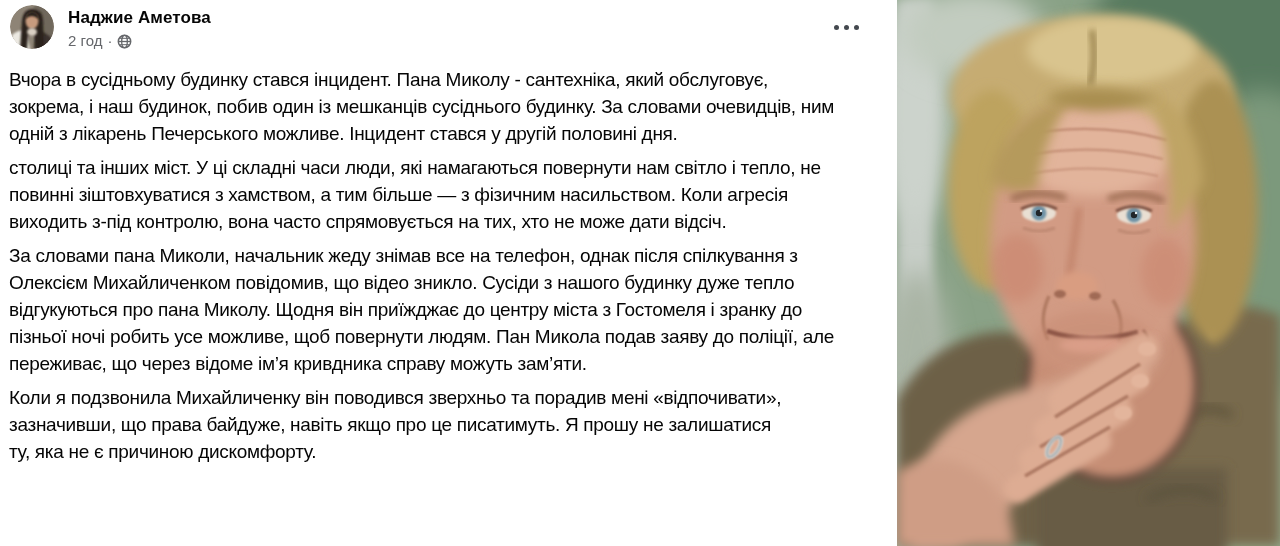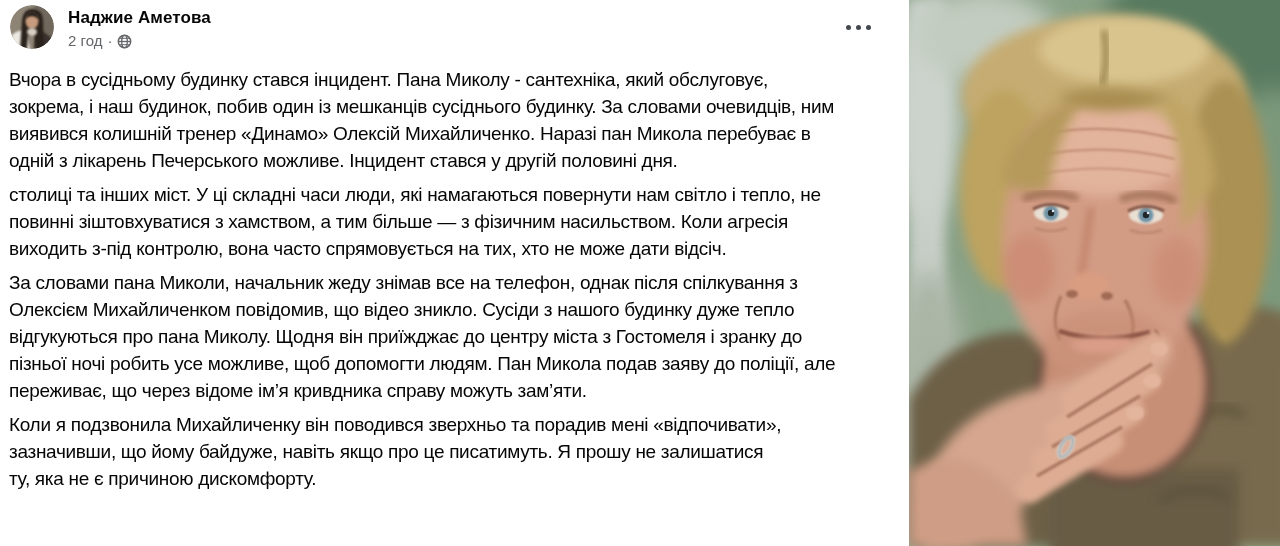--- a/index.html
+++ b/index.html
@@ -6,21 +6,21 @@
   body {
     width: 1280px; height: 546px; overflow: hidden;
     background: #ffffff;
     font-family: "Liberation Sans", "DejaVu Sans", sans-serif;
   }
   .page { display: flex; width: 1280px; height: 546px; }
 
   
   .post-panel {
     position: relative; width: 897px; height: 546px;
-    background: #ffffff; overflow: hidden; flex: 0 0 897px; padding-left: 12px;
+    background: #ffffff; overflow: hidden; flex: 0 0 897px;
   }
   .post-header { position: absolute; top: 5px; left: 10px; right: 0; height: 50px; }
   .avatar {
     position: absolute; top: 0; left: 0; width: 44px; height: 44px;
     border-radius: 50%; overflow: hidden; cursor: pointer;
   }
   .avatar svg { display: block; }
   .author {
     position: absolute; left: 58px; top: 3px;
     font-size: 17px; font-weight: 700; color: #050505; cursor: pointer;
@@ -107,38 +107,37 @@
         <span class="dot"></span>
         <span class="dot"></span>
         <span class="dot"></span>
       </div>
     </div>
 
     <div class="post-body" id="post-body">
         <div class="paragraph">
           <div class="line">Вчора в сусідньому будинку стався інцидент. Пана Миколу - сантехніка, який обслуговує,</div>
           <div class="line">зокрема, і наш будинок, побив один із мешканців сусіднього будинку. За словами очевидців, ним</div>
-          <div class="line">виявився колишній тренер «Динамо» Олексій Михайличенко. Наразі пан Микола перебуває в</div>
           <div class="line">одній з лікарень Печерського можливе. Інцидент стався у другій половині дня.</div>
         </div>
         <div class="paragraph">
           <div class="line">столиці та інших міст. У ці складні часи люди, які намагаються повернути нам світло і тепло, не</div>
           <div class="line">повинні зіштовхуватися з хамством, а тим більше — з фізичним насильством. Коли агресія</div>
           <div class="line">виходить з-під контролю, вона часто спрямовується на тих, хто не може дати відсіч.</div>
         </div>
         <div class="paragraph">
           <div class="line">За словами пана Миколи, начальник жеду знімав все на телефон, однак після спілкування з</div>
           <div class="line">Олексієм Михайличенком повідомив, що відео зникло. Сусіди з нашого будинку дуже тепло</div>
           <div class="line">відгукуються про пана Миколу. Щодня він приїжджає до центру міста з Гостомеля і зранку до</div>
-          <div class="line">пізньої ночі робить усе можливе, щоб допомогти людям. Пан Микола подав заяву до поліції, але</div>
+          <div class="line">пізньої ночі робить усе можливе, щоб повернути людям. Пан Микола подав заяву до поліції, але</div>
           <div class="line">переживає, що через відоме ім’я кривдника справу можуть зам’яти.</div>
         </div>
         <div class="paragraph">
           <div class="line">Коли я подзвонила Михайличенку він поводився зверхньо та порадив мені «відпочивати»,</div>
-          <div class="line">зазначивши, що йому байдуже, навіть якщо про це писатимуть. Я прошу не залишатися</div>
+          <div class="line">зазначивши, що права байдуже, навіть якщо про це писатимуть. Я прошу не залишатися</div>
           <div class="line">ту, яка не є причиною дискомфорту.</div>
         </div>
       </div>
   </div>
 
   <div class="photo-panel">
     <svg width="383" height="546" viewBox="0 0 383 546">
       <defs>
         <filter id="b12" x="-60%" y="-60%" width="220%" height="220%">
             <feGaussianBlur stdDeviation="12"></feGaussianBlur>

